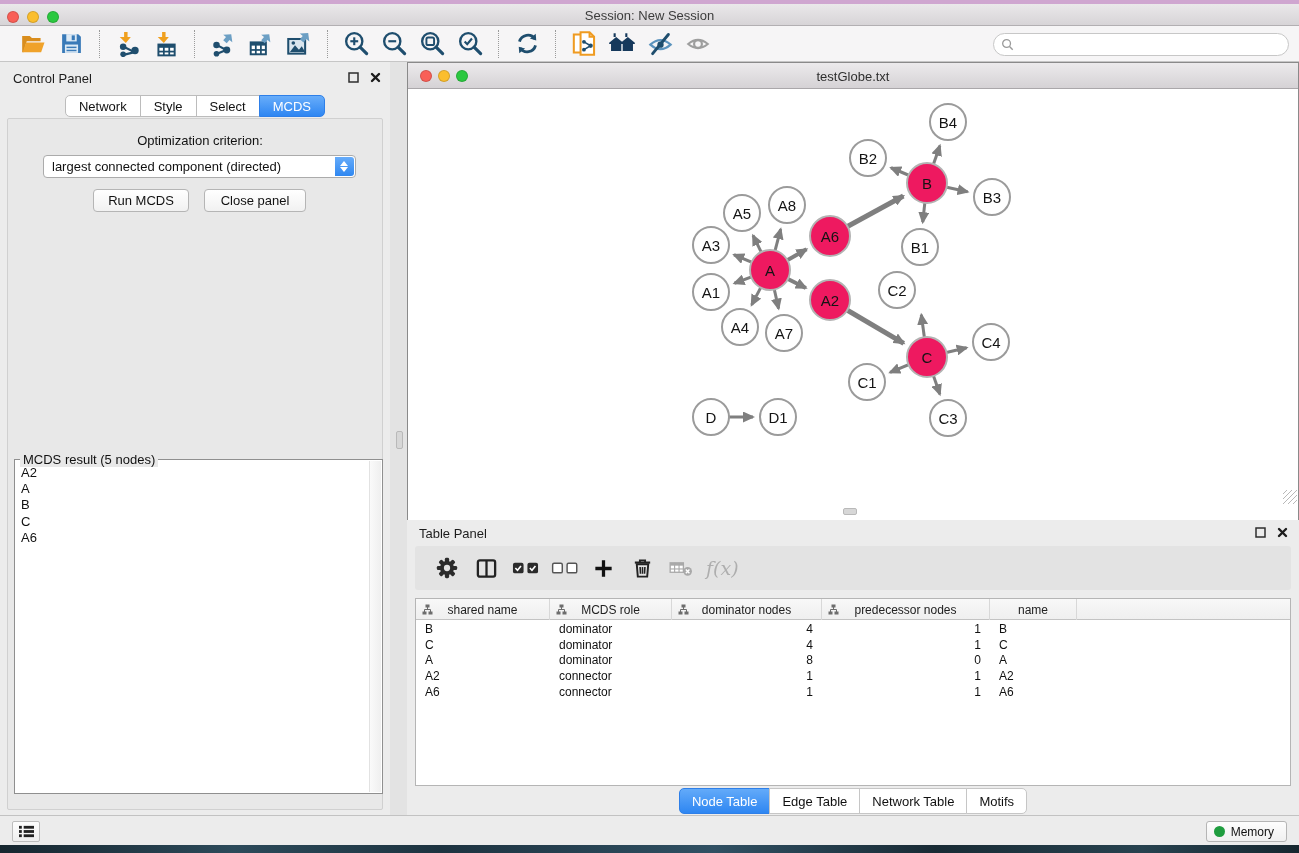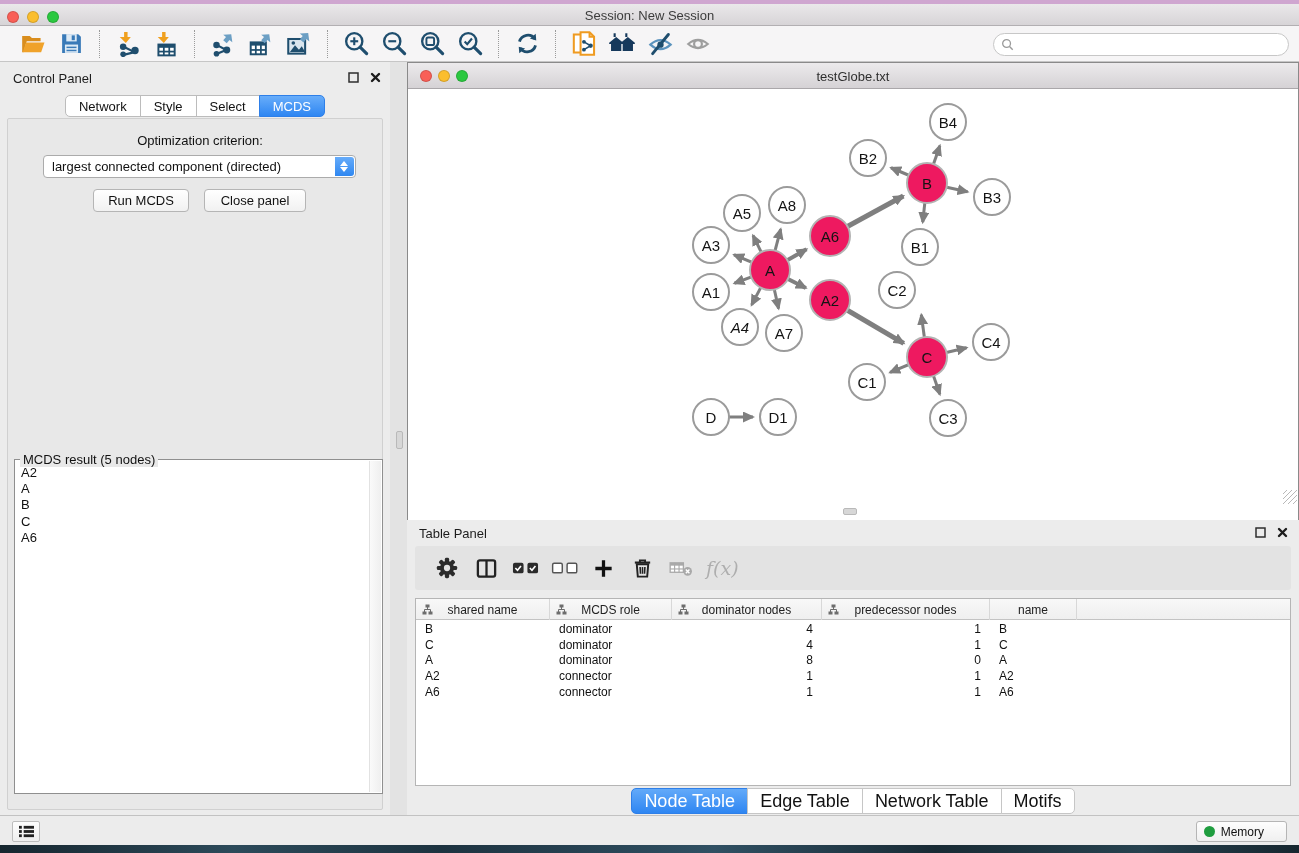--- a/index.html
+++ b/index.html
@@ -92,31 +92,31 @@
   #fx-label { font-family:"DejaVu Serif", serif; font-style:italic; font-size:19px; color:#aeaeae; margin-left:2px; }
   #node-table { position:absolute; left:8px; top:78px; width:876px; height:188px; background:#fff; border:1px solid #b5b5b5; overflow:hidden; }
   #table-header-row { display:flex; height:21px; background:linear-gradient(#f8f8f8,#efefef); border-bottom:1px solid #c3c3c3; }
   .th { position:relative; display:flex; align-items:center; justify-content:center; font-size:12px; color:#222;
     border-right:1px solid #d8d8d8; height:21px; cursor:pointer; }
   .th-icon { position:absolute; left:6px; top:5px; }
   #table-body { position:absolute; left:0; top:22px; right:0; bottom:0; }
   .tr { display:flex; height:15.8px; align-items:center; cursor:pointer; }
   .td { font-size:12px; color:#111; padding:0 9px; overflow:hidden; white-space:nowrap; }
   #table-tabs { position:absolute; left:0; top:268px; width:892px; display:flex; justify-content:center; }
-  .bt-tab { height:22px; padding:12px 12px; font-size:18px; color:#111; background:#fff; border:1px solid #c6c6c6;
+  .bt-tab { height:22px; padding:12px 12px; font-size:13px; color:#111; background:#fff; border:1px solid #c6c6c6;
     margin-left:-1px; display:flex; align-items:center; cursor:pointer; }
   .bt-tab:first-child { border-radius:5px 0 0 5px; margin-left:0; }
   .bt-tab:last-child { border-radius:0 5px 5px 0; }
   .bt-tab.active { background:linear-gradient(#63aaf9,#2e86f2); border-color:#2e7fe8; color:#fff; }
 
   
   #status-bar { position:absolute; left:0; top:815px; width:1299px; height:30px; background:#ececec; border-top:1px solid #c2c2c2; }
   #list-btn { position:absolute; left:12px; top:5px; width:28px; height:21px; background:linear-gradient(#fdfdfd,#efefef);
     border:1px solid #bdbdbd; border-radius:2px; display:flex; align-items:center; justify-content:center; cursor:pointer; }
-  #memory-btn { position:absolute; right:12px; top:5px; height:21px; padding:0 22px 0 7px; background:linear-gradient(#fdfdfd,#f0f0f0);
+  #memory-btn { position:absolute; right:12px; top:5px; height:21px; padding:0 12px 0 7px; background:linear-gradient(#fdfdfd,#f0f0f0);
     border:1px solid #b5b5b5; border-radius:3px; display:flex; align-items:center; gap:6px; font-size:12px; color:#111; cursor:pointer; font-family:inherit; }
   #memory-dot { width:11px; height:11px; border-radius:50%; background:#1f9d3f; }
 </style>
 </head>
 <body>
 
 <div id="screen">
   <div id="top-strip"></div>
 
   <div id="titlebar">
@@ -369,21 +369,21 @@
         <div class="gnode" style="left: 565px; top: 89px; width: 38px; height: 38px;">B3</div>
         <div class="gnode" style="left: 360px; top: 97px; width: 38px; height: 38px;">A8</div>
         <div class="gnode" style="left: 315px; top: 105px; width: 38px; height: 38px;">A5</div>
         <div class="gnode hl" style="left: 401px; top: 126px; width: 42px; height: 42px;">A6</div>
         <div class="gnode" style="left: 284px; top: 137px; width: 38px; height: 38px;">A3</div>
         <div class="gnode" style="left: 493px; top: 139px; width: 38px; height: 38px;">B1</div>
         <div class="gnode hl" style="left: 341px; top: 160px; width: 42px; height: 42px;">A</div>
         <div class="gnode" style="left: 470px; top: 182px; width: 38px; height: 38px;">C2</div>
         <div class="gnode" style="left: 284px; top: 184px; width: 38px; height: 38px;">A1</div>
         <div class="gnode hl" style="left: 401px; top: 190px; width: 42px; height: 42px;">A2</div>
-        <div class="gnode" style="left: 313px; top: 219px; width: 38px; height: 38px; font-style: italic;">A4</div>
+        <div class="gnode" style="left: 313px; top: 219px; width: 38px; height: 38px;">A4</div>
         <div class="gnode" style="left: 357px; top: 225px; width: 38px; height: 38px;">A7</div>
         <div class="gnode" style="left: 564px; top: 234px; width: 38px; height: 38px;">C4</div>
         <div class="gnode hl" style="left: 498px; top: 247px; width: 42px; height: 42px;">C</div>
         <div class="gnode" style="left: 440px; top: 274px; width: 38px; height: 38px;">C1</div>
         <div class="gnode" style="left: 521px; top: 310px; width: 38px; height: 38px;">C3</div>
         <div class="gnode" style="left: 284px; top: 309px; width: 38px; height: 38px;">D</div>
         <div class="gnode" style="left: 351px; top: 309px; width: 38px; height: 38px;">D1</div>
       </div>
   </div>
   <div class="divider-grip" id="grip-left"></div>

